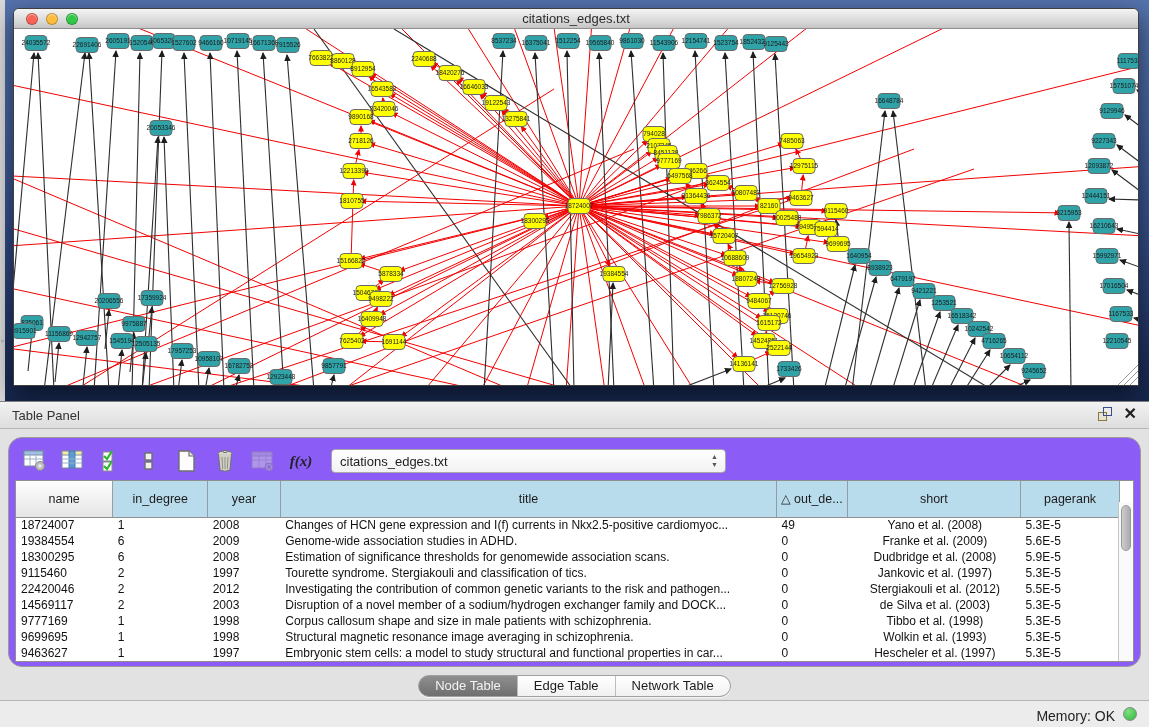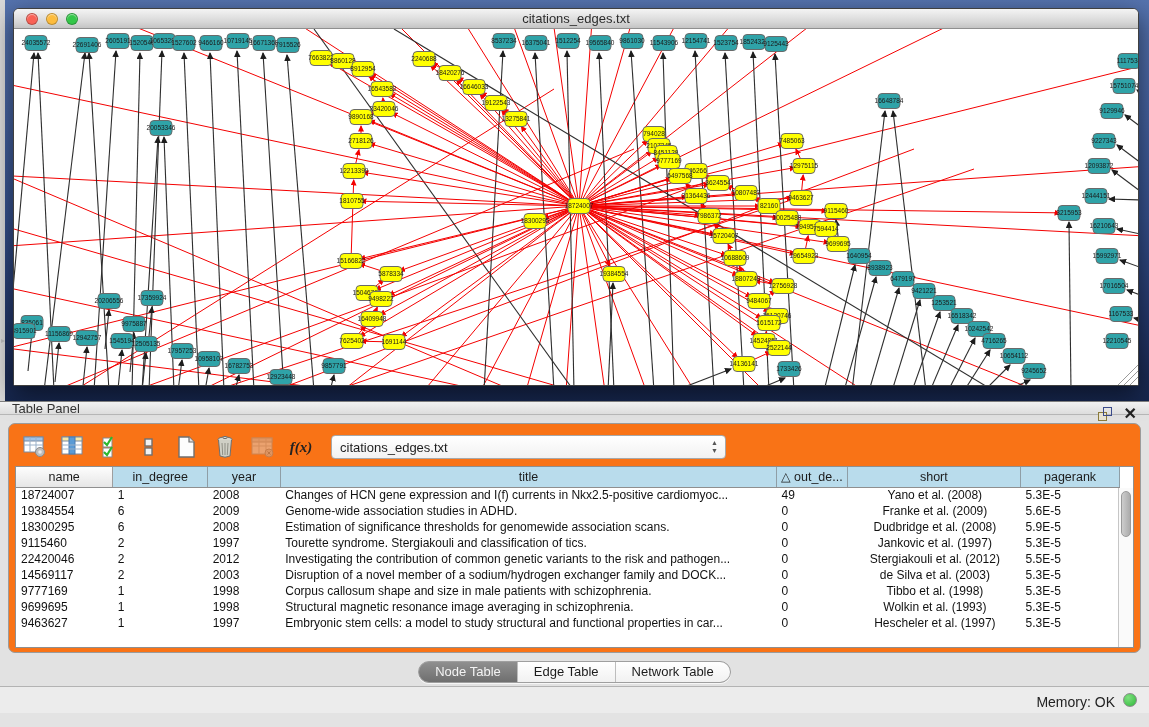--- a/index.html
+++ b/index.html
@@ -27,45 +27,45 @@
 
   .net-canvas { position:relative; width:1124px; height:356px; background:#fff; overflow:hidden; }
   .net-canvas svg { display:block; }
   .e-r { stroke:#f40000; stroke-width:1; fill:none; }
   .e-k { stroke:#2e2e2e; stroke-width:1.1; fill:none; }
   .node-rect { stroke:#6a6a6a; stroke-width:1; }
   .node-lbl { font-family:"Liberation Sans",sans-serif; font-size:6.5px; fill:#1a1a1a; text-anchor:middle; }
   .grip line { stroke:#9a9a9a; stroke-width:1; }
 
   
-  .panel-header { height:14px; background:linear-gradient(180deg,#f2f2f2,#dddddd);
+  .panel-header { height:28px; background:linear-gradient(180deg,#f2f2f2,#dddddd);
     border-top:1px solid #7e7e7e; border-bottom:1px solid #b6b6b6;
     display:flex; align-items:center; position:relative; }
   .panel-header .ptitle { font-size:13px; color:#333; margin-left:12px; }
   .panel-header .hbtns { position:absolute; right:12px; top:5px; display:flex; gap:12px; align-items:center; }
   .float-ico { position:relative; width:14px; height:14px; display:inline-block; }
   .float-ico .sq1 { position:absolute; left:0; bottom:0; width:9px; height:9px; border:1.5px solid #8a7a3a; background:#e7e3d2;}
   .float-ico .sq2 { position:absolute; right:0; top:0; width:9px; height:9px; border:1.5px solid #3a4a8a; background:transparent;}
   .close-x { font-size:16px; font-weight:bold; color:#222; line-height:14px; cursor:default; }
 
   .panel-body { height:240px; background:#e2e2e2; padding:8px 8px 0 8px; }
-  .panel-inner { height:230px; background:#f97316; border:1px solid #9b9b9b; border-radius:7px; padding:6px; }
+  .panel-inner { height:230px; background:#8b5cf6; border:1px solid #9b9b9b; border-radius:14px; padding:6px; }
 
   .toolbar { height:34px; display:flex; align-items:center; gap:10px; padding-left:6px; }
   .tbi { width:28px; height:28px; display:flex; align-items:center; justify-content:center; }
   .fx { font-family:"Liberation Serif",serif; font-style:italic; font-weight:bold; font-size:15px; color:#222; }
   .combo { width:395px; height:24px; margin-left:6px; background:linear-gradient(180deg,#ffffff,#f2f2f2);
     border:1px solid #a8a8a8; border-radius:4px; display:flex; align-items:center; position:relative; }
   .combo .cval { font-size:13px; color:#1d1d1d; margin-left:8px; }
   .combo .stepper { position:absolute; right:7px; top:3px; font-size:7px; color:#555; line-height:8px; text-align:center; }
 
   .tblwrap { position:relative; margin-top:2px; width:1119px; height:182px;
     border:1px solid #8f8f8f; background:#fff; }
   table.grid { border-collapse:collapse; table-layout:fixed; width:1104px; }
-  table.grid th { height:20px; font-size:12.5px; font-weight:normal; color:#1c1c1c;
+  table.grid th { height:36px; font-size:12.5px; font-weight:normal; color:#1c1c1c;
     background:#b9dcec; border-right:1px solid #8f9ea6; border-bottom:1px solid #8f8f8f; text-align:center;
     overflow:hidden; white-space:nowrap; }
   table.grid th.plain { background:linear-gradient(180deg,#fdfdfd,#e6e6e6); border-right:1px solid #9e9e9e; }
   table.grid td { height:16px; font-size:12px; color:#111; padding:0 3px 0 5px;
     white-space:nowrap; overflow:hidden; background:#fff; }
   table.grid td.center { text-align:center; }
   .vscroll { position:absolute; right:0; top:21px; bottom:0; width:15px;
     background:#fafafa; border-left:1px solid #c6c6c6; }
   .vthumb { position:absolute; left:2px; top:3px; width:10px; height:46px; border-radius:6px;
     background:linear-gradient(90deg,#cdcdcd,#ababab); border:1px solid #9a9a9a; }

